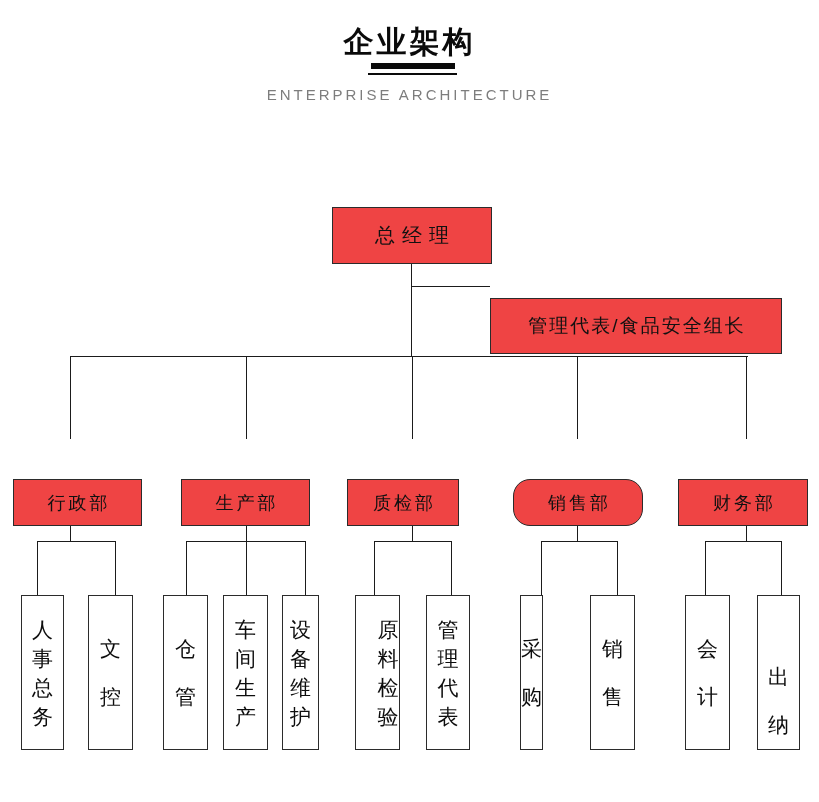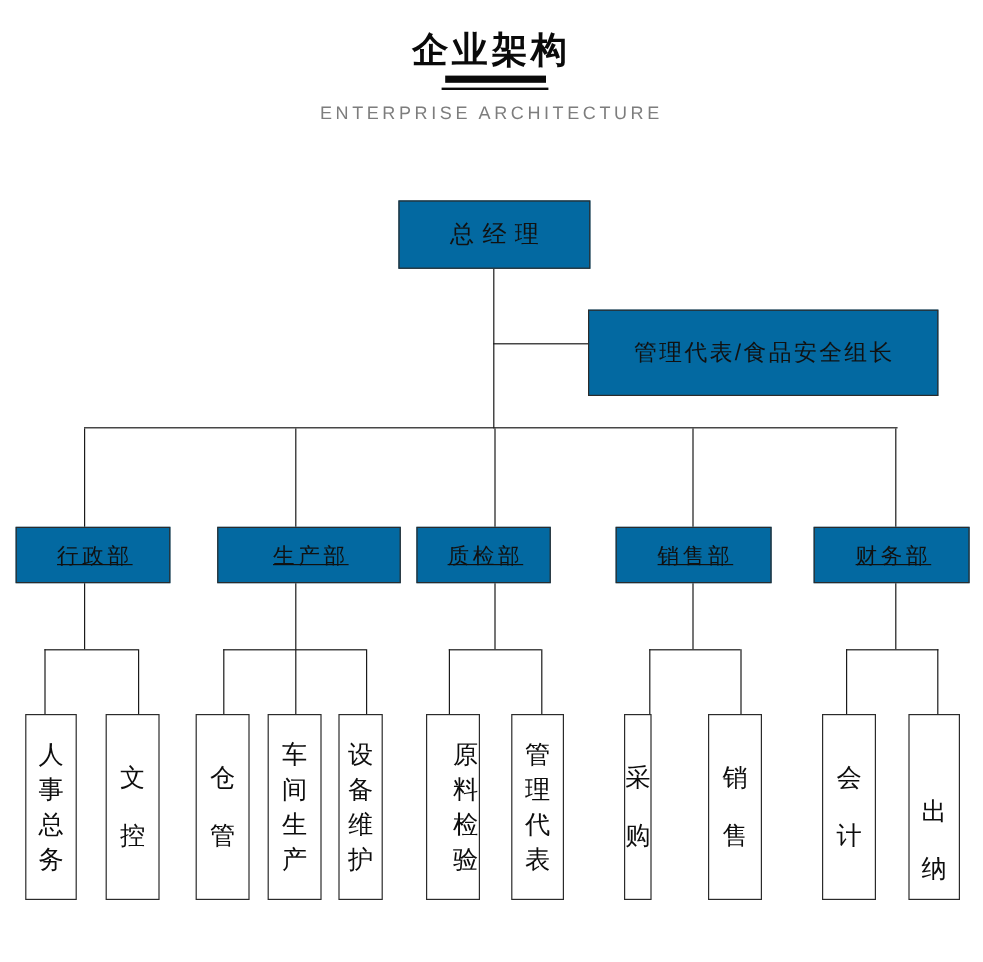--- a/index.html
+++ b/index.html
@@ -19,27 +19,27 @@
     font-size:15px;font-weight:400;letter-spacing:3px;color:#7d7d7d;
   }
   
   .vline{position:absolute;width:1.4px;background:#1b1b1b;}
   .hline{position:absolute;height:1.4px;background:#1b1b1b;}
   
   .box{
     position:absolute;box-sizing:border-box;border:1.5px solid #2b2b2b;
     display:flex;align-items:center;justify-content:center;background:#ffffff;
   }
-  .blue{background:#0369a1;}
+  .blue{background:#ef4444;margin-top:40px;}
   .gm{left:332px;top:167px;width:160px;height:57px;}
   .gm span{font-size:20px;letter-spacing:7px;text-indent:7px;}
-  .rep{left:490px;top:258px;width:292px;height:72px;}
+  .rep{left:490px;top:258px;width:292px;height:56px;}
   .rep span{font-size:19px;letter-spacing:2px;text-indent:2px;}
   .dept{top:439px;height:47px;}
-  .dept span{font-size:18px;letter-spacing:3px;text-indent:3px;text-decoration:underline;}
+  .dept span{font-size:18px;letter-spacing:3px;text-indent:3px;}
   .sub{top:595px;height:155px;}
   .vt{
     width:22px;font-size:21px;text-align:center;word-break:break-all;
     color:#0d0d0d;
   }
   .chars-4{line-height:29px;}
   .chars-2{line-height:48px;}
 </style>
 </head>
 <body>
@@ -88,27 +88,27 @@
   <div class="box blue gm">
     <span>总经理</span>
   </div>
   <div class="box blue rep">
     <span>管理代表/食品安全组长</span>
   </div>
 
   <div class="box blue dept" style="left:13px;width:129px;">
     <span>行政部</span>
   </div>
-  <div class="box blue dept" style="left:181px;width:153px;">
+  <div class="box blue dept" style="left:181px;width:129px;">
     <span>生产部</span>
   </div>
   <div class="box blue dept" style="left:347px;width:112px;">
     <span>质检部</span>
   </div>
-  <div class="box blue dept" style="left:513px;width:130px;">
+  <div class="box blue dept" style="left:513px;width:130px;border-radius:17px;">
     <span>销售部</span>
   </div>
   <div class="box blue dept" style="left:678px;width:130px;">
     <span>财务部</span>
   </div>
 
   <div class="box sub" style="left:21px;width:43px;">
     <div class="vt chars-4">人事总务</div>
   </div>
   <div class="box sub" style="left:88px;width:45px;">

